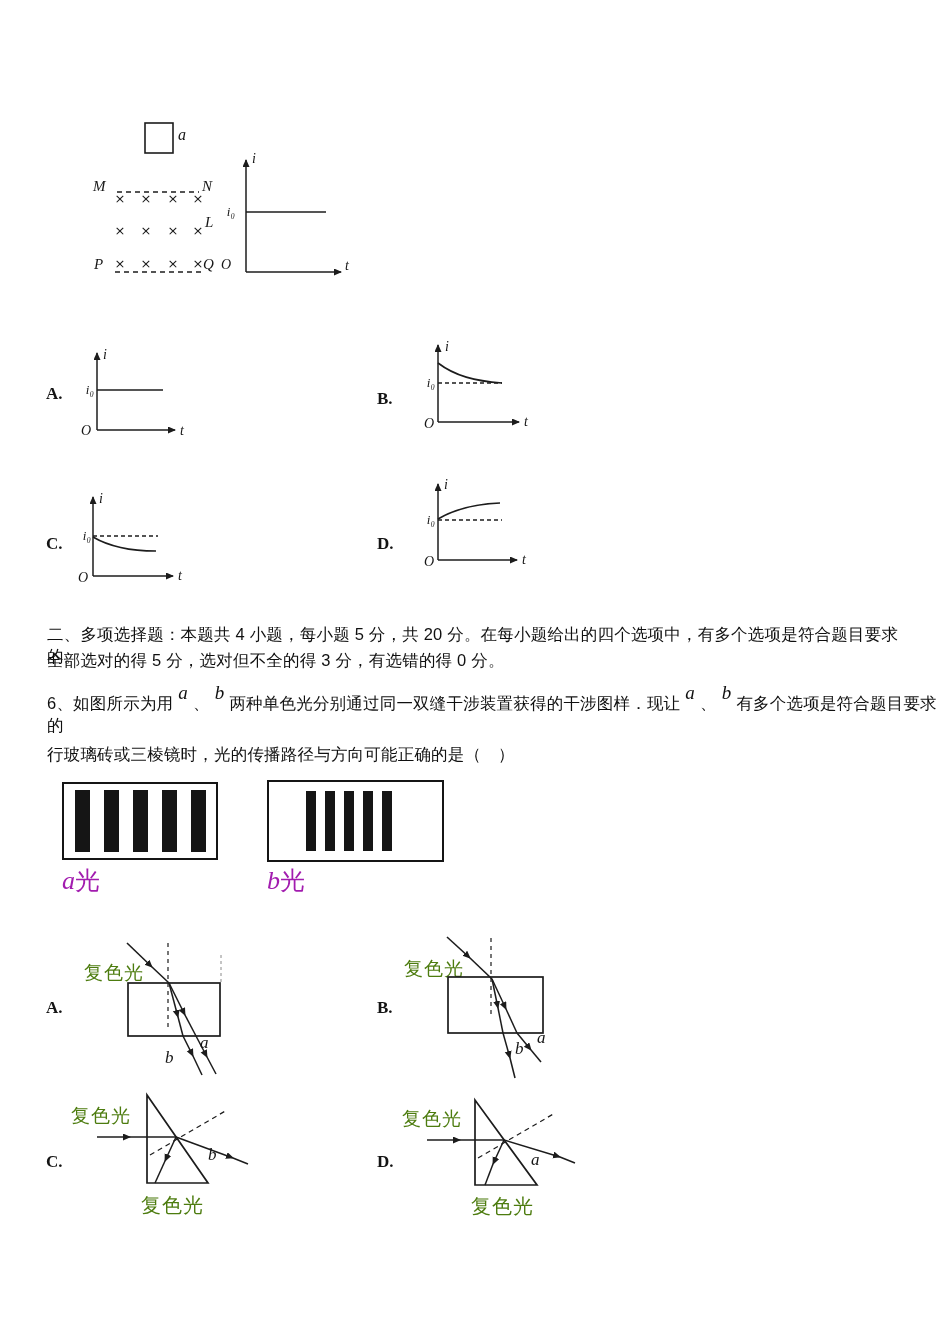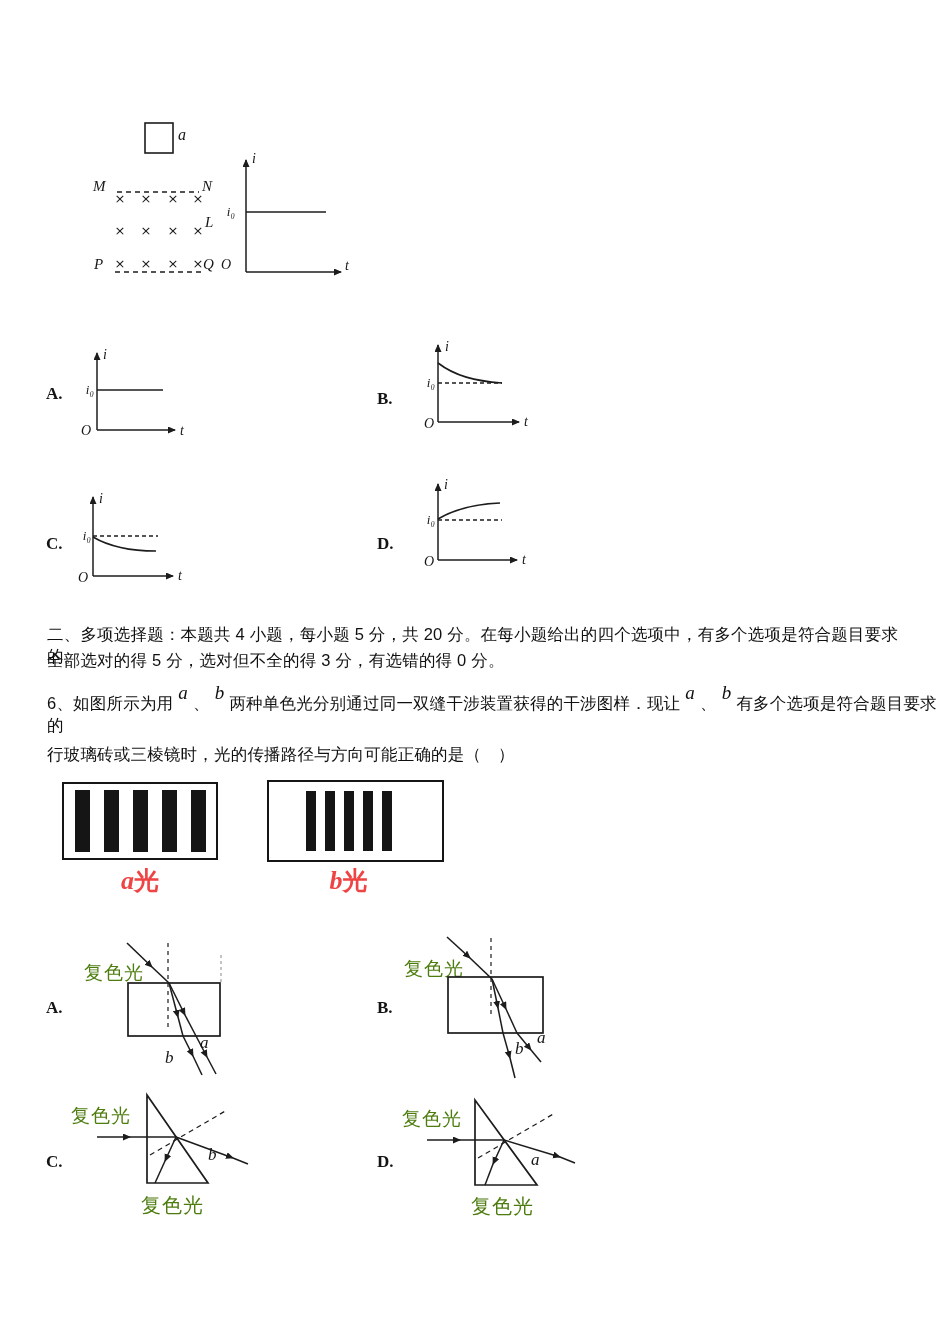--- a/index.html
+++ b/index.html
@@ -7,21 +7,21 @@
         font-family:"Liberation Sans",sans-serif;color:#161616;}
   .abs{position:absolute;}
   .cn{font-family:"Liberation Sans",sans-serif;font-size:16.5px;color:#101010;letter-spacing:0.2px;}
   .opt-letter{font-family:"Liberation Serif",serif;font-weight:bold;font-size:17px;color:#141414;}
   .ital{font-family:"Liberation Serif",serif;font-style:italic;}
   .sup-ab{position:relative;top:-10px;font:italic 19px "Liberation Serif",serif;padding:0 5px;}
   .fuse{font-family:"Liberation Sans",sans-serif;font-weight:normal;font-size:19px;color:#4d7c0f;letter-spacing:1px;}
   .pattern-box{border:2px solid #151515;display:flex;align-items:center;justify-content:center;}
   .bar-a{width:15px;height:62px;background:#151515;}
   .bar-b{width:10px;height:60px;background:#151515;}
-  .pat-label{text-align:center;font-size:25px;font-weight:bold;color:#ef4444;}
+  .pat-label{font-size:25px;font-weight:normal;color:#a21caf;}
   .pat-label .ital{font-size:26px;}
   svg{overflow:visible;}
   svg text{font-family:"Liberation Serif",serif;fill:#161616;}
   .axlab{font-style:italic;font-size:14px;}
   .axlab-sm{font-style:italic;font-size:13px;}
   .corner{font-style:italic;font-size:15px;}
   .cross{font-size:13px;font-family:"DejaVu Sans",sans-serif;font-style:normal;}
   .raylab{font-style:italic;font-size:17px;}
 </style>
 </head>

